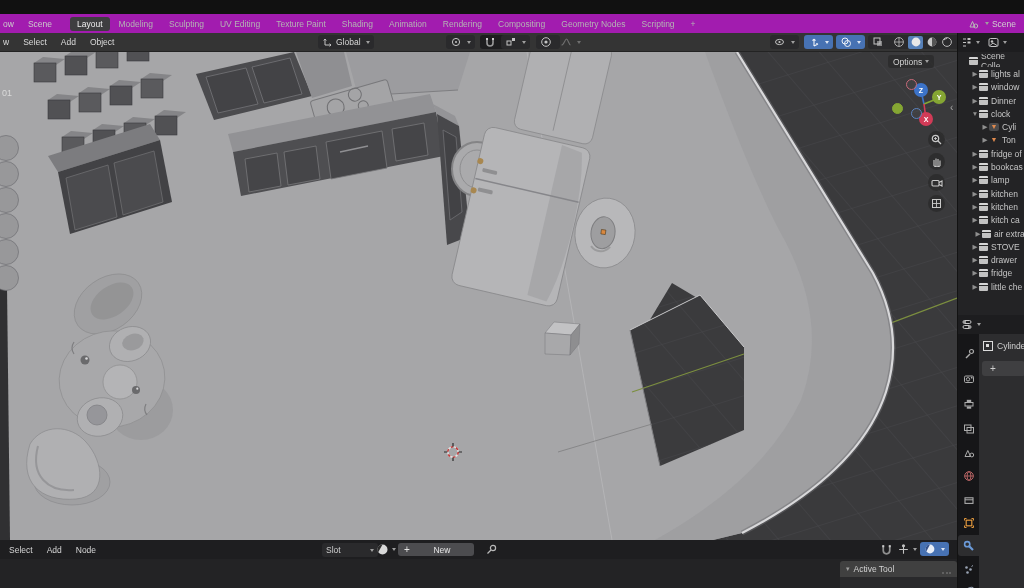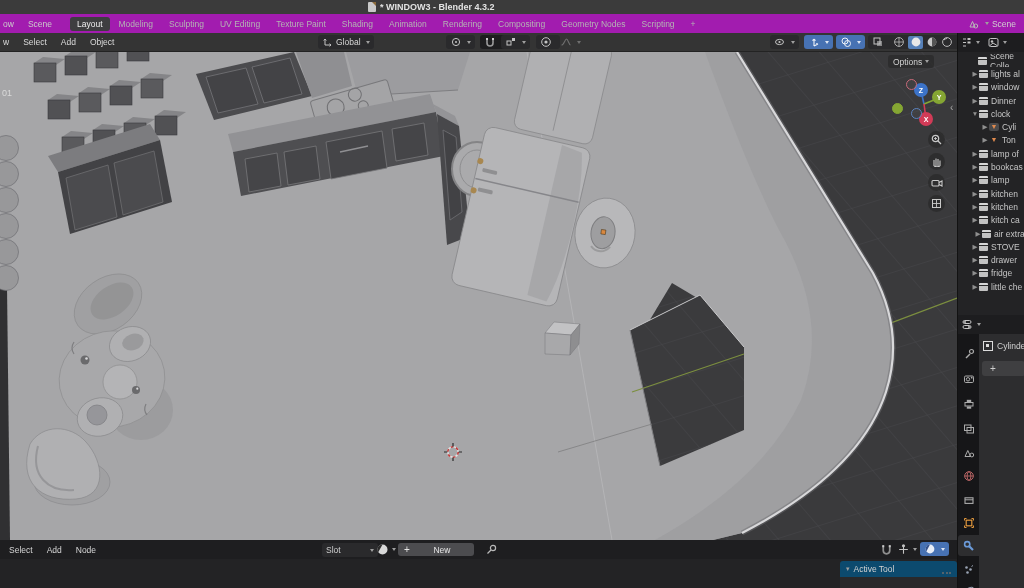--- a/index.html
+++ b/index.html
@@ -35,21 +35,21 @@
      display:flex;align-items:center;padding:0 5px;color:#d2d2d2;}
   .gizmo-ball{position:absolute;width:14px;height:14px;border-radius:50%;display:flex;align-items:center;
      justify-content:center;font-size:7px;font-weight:bold;color:#fff;}
   .gizmo-hollow{position:absolute;width:11px;height:11px;border-radius:50%;box-sizing:border-box;}
   .navbtn{position:absolute;width:17px;height:17px;border-radius:50%;background:#2a2a2acc;
      display:flex;align-items:center;justify-content:center;}
   
   #shader{left:0;top:540px;width:957px;height:48px;background:#232325;}
   #shader-header{position:absolute;left:0;top:0;width:957px;height:19px;background:#1e1e20;display:flex;align-items:center;}
   #new-btn{display:flex;align-items:center;background:#4c4c4f;border-radius:3px;height:13px;width:76px;color:#e6e6e6;}
-  #active-tool{position:absolute;left:840px;top:21px;width:117px;height:16px;background:#0c4a6e;
+  #active-tool{position:absolute;left:840px;top:21px;width:117px;height:16px;background:#404040;
      border-radius:3px 3px 0 0;display:flex;align-items:center;padding:0 6px;box-sizing:border-box;}
   #active-tool-body{position:absolute;left:840px;top:37px;width:117px;height:11px;background:#29292b;}
   .dot{display:inline-block;width:2px;height:2px;background:#6c6c6c;border-radius:50%;margin-left:1.5px;}
   
   #outliner{left:957px;top:33px;width:67px;height:282px;background:#232325;border-left:1px solid #121212;box-sizing:border-box;}
   #outliner-header{position:absolute;left:0;top:0;width:100%;height:19px;background:#1d1d1f;display:flex;align-items:center;gap:3px;padding:0 2px;box-sizing:border-box;}
   .ol-row{position:relative;display:flex;align-items:center;height:13.3px;padding-left:3px;overflow:hidden;}
   .ol-arrow{font-size:6.5px;color:#8f8f8f;width:8px;text-align:center;flex:0 0 auto;}
   .col-icon{width:9px;height:8px;flex:0 0 auto;border-radius:1px;
      background:linear-gradient(#d6d6d6 0 2px,#2a2a2a 2px 3.5px,#c2c2c2 3.5px 100%);}
@@ -64,26 +64,20 @@
   .obj-icon{width:8px;height:8px;border:1.2px solid #dcdcdc;position:relative;}
   .obj-icon:after{content:"";position:absolute;left:2px;top:2px;width:2.5px;height:2.5px;background:#dcdcdc;}
   #add-mod-btn{position:absolute;left:24px;top:46px;width:43px;height:15px;background:#3f3f41;
      border-radius:3px;display:flex;align-items:center;padding-left:8px;color:#cfcfcf;box-sizing:border-box;}
 </style>
 </head>
 <body>
 
 <div id="app">
 
-  <div class="abs" id="titlebar">
-    <div class="inner">
-      <span class="fileicon"></span>
-      <span id="title-text">* WINDOW3 - Blender 4.3.2</span>
-    </div>
-  </div>
 
   <div class="abs" id="topbar">
     <span id="topbar-menus" style="display:flex;margin-left:-4px;">
         <span class="menu-item">ow</span>
         <span class="menu-item">Scene</span>
       </span>
     <span id="workspace-tabs" style="display:flex;margin-left:10px;">
         <span class="wtab active">Layout</span>
         <span class="wtab">Modeling</span>
         <span class="wtab">Sculpting</span>
@@ -494,21 +488,21 @@
       <span class="row" style="margin-left:4px;">
         <svg width="13" height="13" viewBox="0 0 13 13">
           <rect x="2" y="2.5" width="9" height="8" rx="1.5" fill="none" stroke="#c4c4c4" stroke-width="1"></rect>
           <circle cx="5" cy="5.5" r="1.2" fill="#c4c4c4"></circle>
           <path d="M3 9.5 L6 7 L10 9.5" stroke="#c4c4c4" stroke-width="1" fill="none"></path>
         </svg>
         <span class="cv"></span>
       </span>
     </div>
     <div id="outliner-body" class="abs" style="left:0;top:21px;width:67px;height:261px;overflow:hidden;">
-        <div class="ol-row" style="padding-left: 12px;">
+        <div class="ol-row" style="padding-left: 3px;">
           <span class="ol-arrow"></span>
           <span class="col-icon"></span>
           <span class="ol-label">Scene Colle</span>
         </div>
         <div class="ol-row" style="padding-left: 13px;">
           <span class="ol-arrow">▶</span>
           <span class="col-icon"></span>
           <span class="ol-label">lights al</span>
         </div>
         <div class="ol-row" style="padding-left: 13px;">
@@ -532,21 +526,21 @@
           <span class="ol-label">Cyli</span>
         </div>
         <div class="ol-row" style="padding-left: 23px;">
           <span class="ol-arrow">▶</span>
           <span class="mesh-icon">▼</span>
           <span class="ol-label">Ton</span>
         </div>
         <div class="ol-row" style="padding-left: 13px;">
           <span class="ol-arrow">▶</span>
           <span class="col-icon"></span>
-          <span class="ol-label">lamp of</span>
+          <span class="ol-label">fridge of</span>
         </div>
         <div class="ol-row" style="padding-left: 13px;">
           <span class="ol-arrow">▶</span>
           <span class="col-icon"></span>
           <span class="ol-label">bookcas</span>
         </div>
         <div class="ol-row" style="padding-left: 13px;">
           <span class="ol-arrow">▶</span>
           <span class="col-icon"></span>
           <span class="ol-label">lamp</span>

